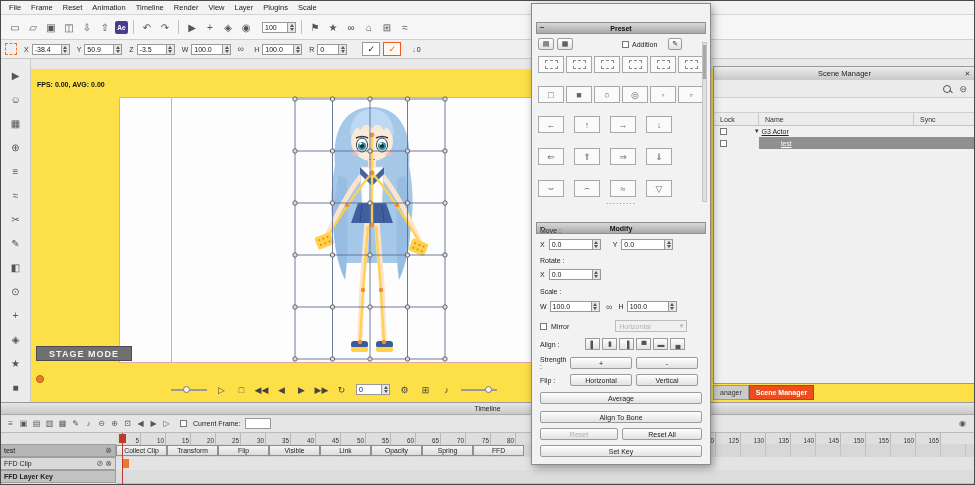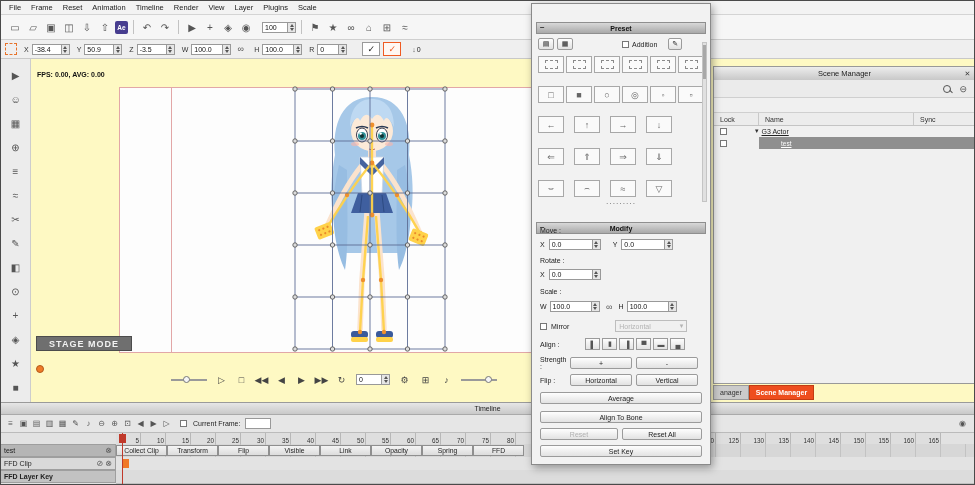--- a/index.html
+++ b/index.html
@@ -31,21 +31,21 @@
   #transformbar{left:0;top:39px;width:100%;height:19px;background:#efefef;border-bottom:1px solid #c8c8c8;display:flex;align-items:center;padding-left:4px;box-sizing:border-box;gap:3px}
   .xlbl{font-size:7px;color:#333;margin-left:4px}
   .ae{width:13px;height:13px;background:#473d8f;color:#fff;font-size:6.5px;font-weight:bold;display:flex;align-items:center;justify-content:center;border-radius:2px}
   .grid-ic{width:12px;height:12px;border:1px dashed #e8732a;box-sizing:border-box}
   .toggle{width:18px;height:14px;background:#fff;border:1px solid #9a9a9a;display:flex;align-items:center;justify-content:center;font-size:9px;color:#222;box-sizing:border-box}
   .toggle.on{border:1px solid #ef5a22;color:#ef5a22;background:#fff7f3}
   
   #tools{left:0;top:58px;width:30px;height:343px;background:#ececec;border-right:1px solid #cdcdcd;display:flex;flex-direction:column;align-items:center;padding-top:8px;box-sizing:border-box;gap:7px}
   .tool{width:17px;height:17px;display:flex;align-items:center;justify-content:center;font-size:10px;color:#555}
   
-  #stage{left:30px;top:58px;width:945px;height:343px;background:#fef9c3;overflow:hidden}
+  #stage{left:30px;top:68px;width:945px;height:343px;background:#fde047;overflow:hidden}
   #canvas{left:89px;top:29px;width:580px;height:264px;background:#fdfdfd}
   .pinkrect{left:88px;top:28px;width:582px;height:266px;border:1px solid #e2a7a7;box-sizing:border-box}
   .pinkline{left:140px;top:28px;width:1px;height:266px;background:#e2a7a7}
   #fps{left:6px;top:12px;font-size:7px;font-weight:bold;color:#111}
   #stagemode{left:5px;top:277px;width:96px;height:15px;background:#6f6f6f;border:1px solid #4c4c4c;color:#f2f2f2;font-size:9px;font-weight:bold;letter-spacing:1px;display:flex;align-items:center;justify-content:center;box-sizing:border-box}
   #stagedot{left:5px;top:306px;width:8px;height:8px;border-radius:50%;background:#ef7b28;border:1px solid #b35a1a;box-sizing:border-box}
   #playbar{left:140px;top:314px;display:flex;align-items:center;gap:8px}
   .pb-ic{width:13px;height:13px;display:flex;align-items:center;justify-content:center;font-size:9px;color:#444}
   .hslider{width:36px;height:2px;background:#9a9a9a;position:relative}
   .hslider .knob{position:absolute;top:-3px;width:7px;height:7px;border-radius:50%;background:#f5f5f5;border:1px solid #777;box-sizing:border-box}

